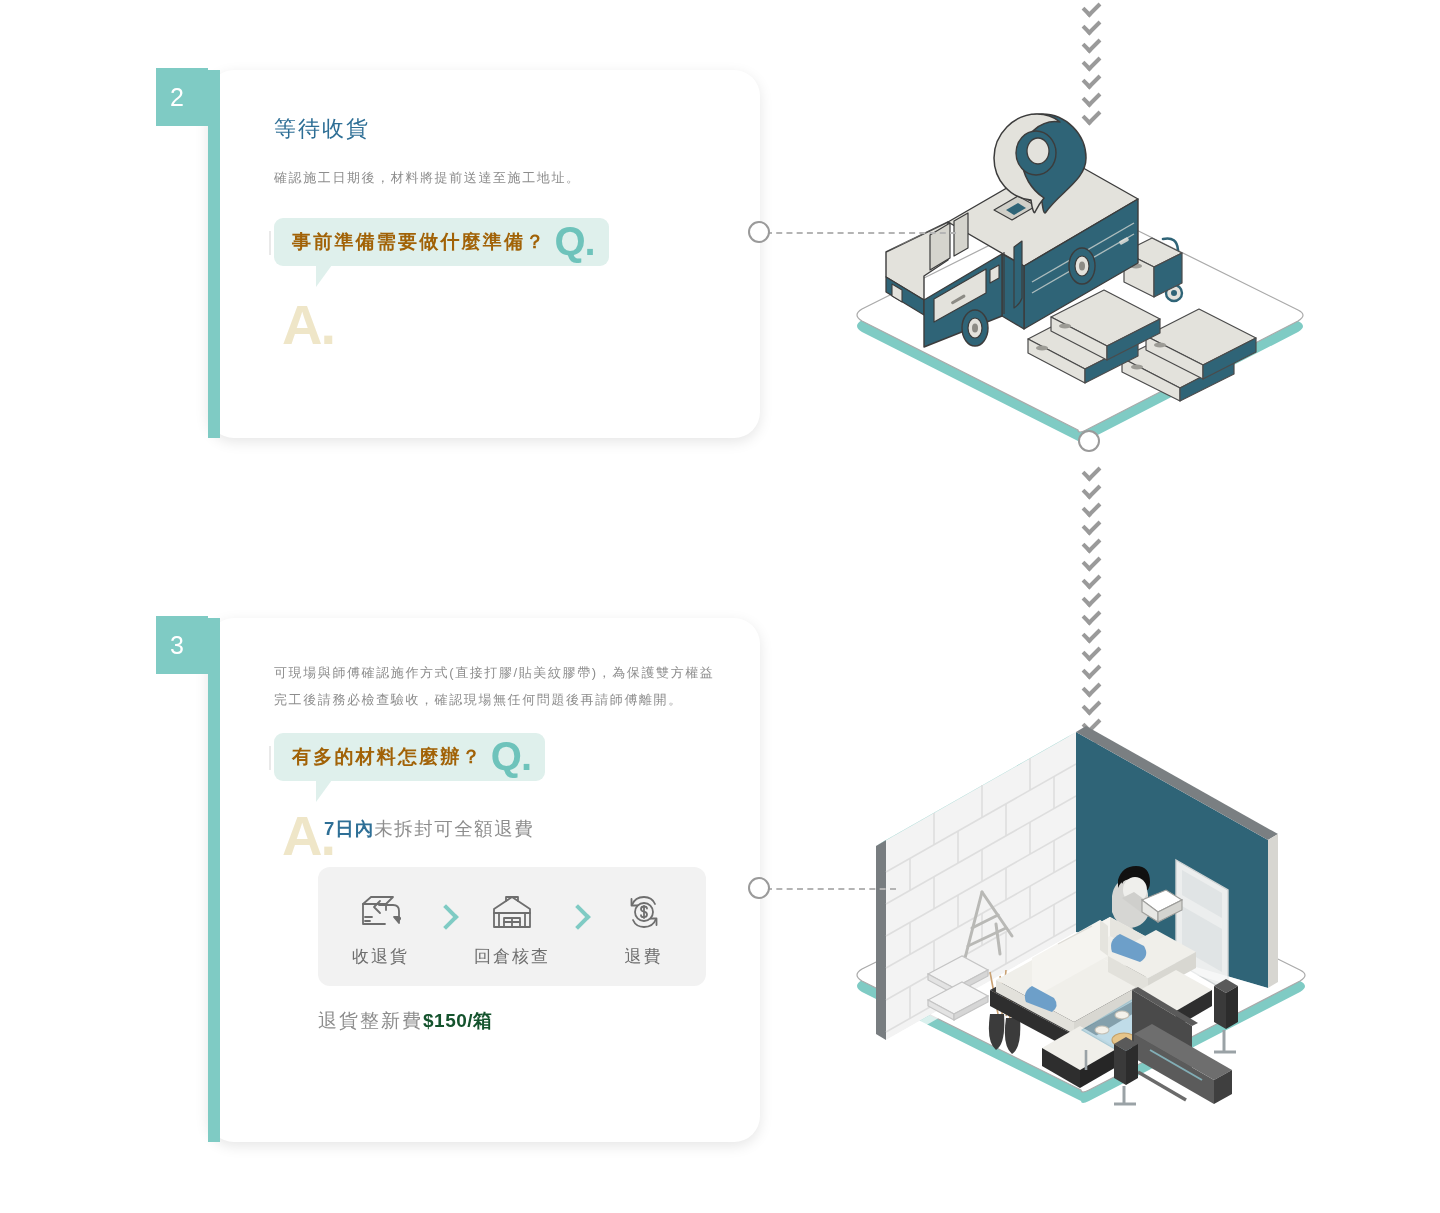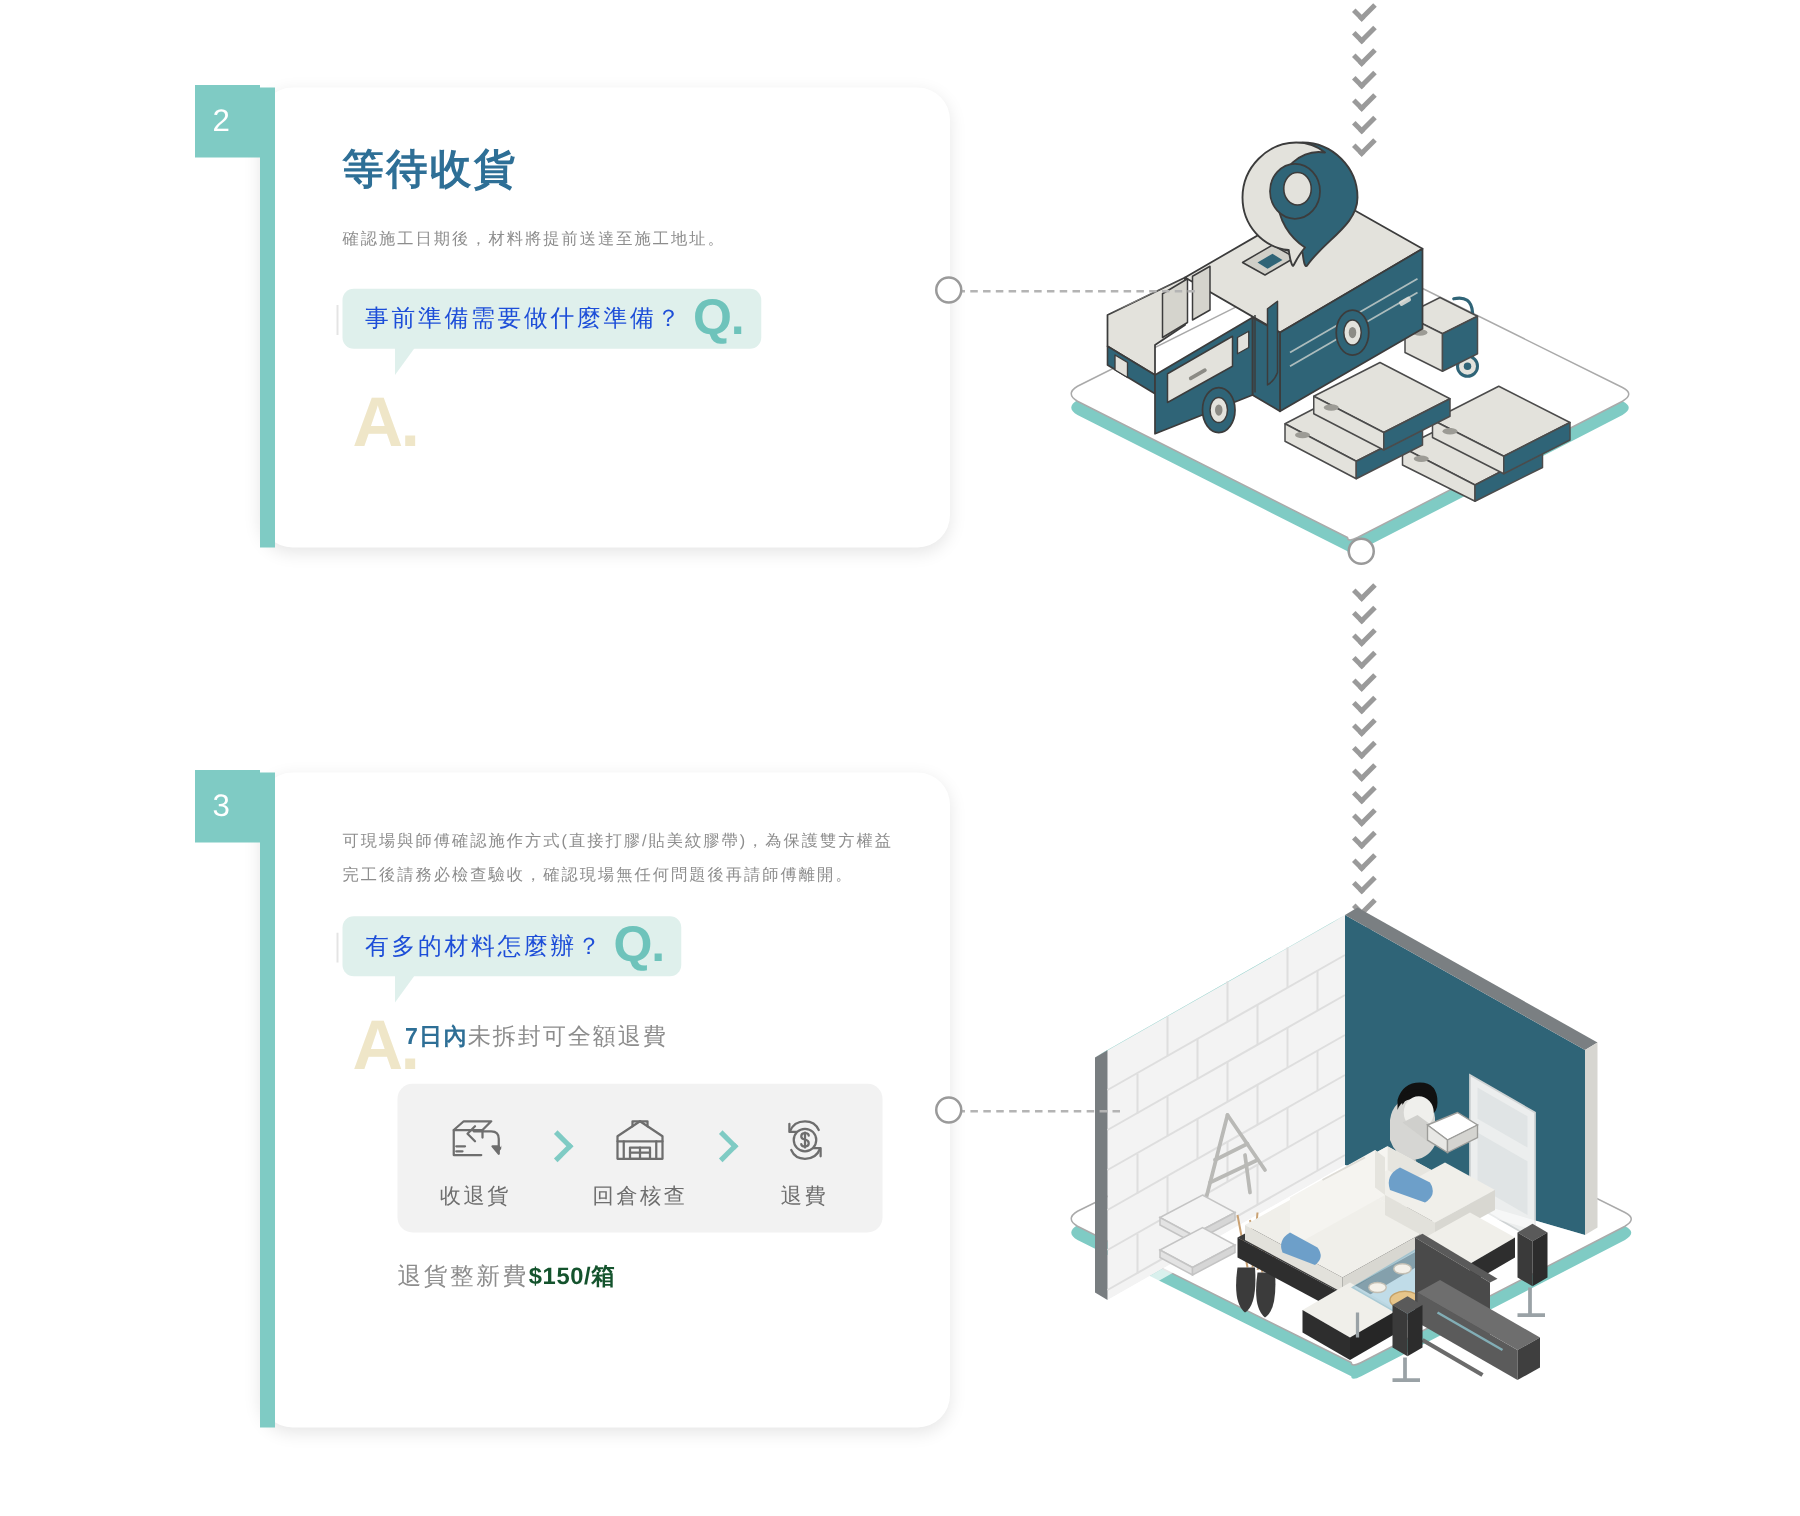--- a/index.html
+++ b/index.html
@@ -44,37 +44,37 @@
   .badge{
     position:absolute;left:-52px;top:-2px;width:52px;height:58px;
     background:#7fcbc4;color:#ffffff;
     font-size:25px;line-height:58px;font-weight:400;
     padding-left:14px;box-sizing:border-box;
     z-index:7;
   }
   .card-inner{padding:46px 40px 40px 66px;}
 
   .card-title{
-    color:#2e6f96;font-size:33px;font-weight:700;
+    color:#2e6f96;font-size:22px;font-weight:400;
     letter-spacing:2px;margin:0 0 24px 0;line-height:1.15;
   }
   .card-desc{
     color:#8d8d8d;font-size:13px;line-height:2.05;
     letter-spacing:1.6px;margin:0;
   }
 
   
   .qa-block{margin-top:26px;position:relative;}
   .q-bubble{
     display:inline-flex;align-items:center;
     background:#dff0ec;border-radius:9px;
     padding:9px 14px 9px 18px;position:relative;
   }
   .q-text{
-    color:#1d4ed8;font-size:19px;font-weight:400;letter-spacing:2.2px;
+    color:#a16207;font-size:19px;font-weight:700;letter-spacing:2.2px;
     white-space:nowrap;
   }
   .q-mark{
     color:#6ec3bb;font-size:40px;font-weight:700;line-height:.8;
     margin-left:8px;margin-top:-2px;letter-spacing:-1px;
   }
   .q-tailwrap{position:relative;height:22px;margin-top:-1px;}
   .q-tail{
     position:absolute;left:42px;top:0;width:0;height:0;
     border-left:16px solid #dff0ec;

